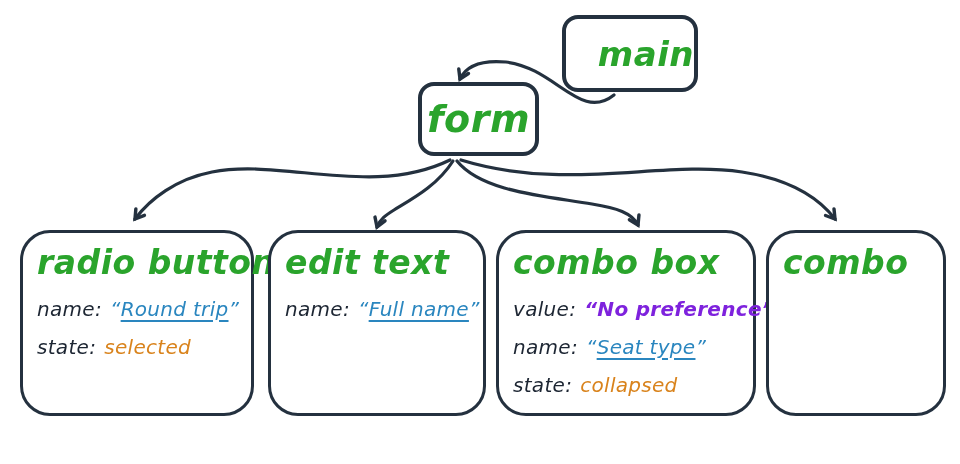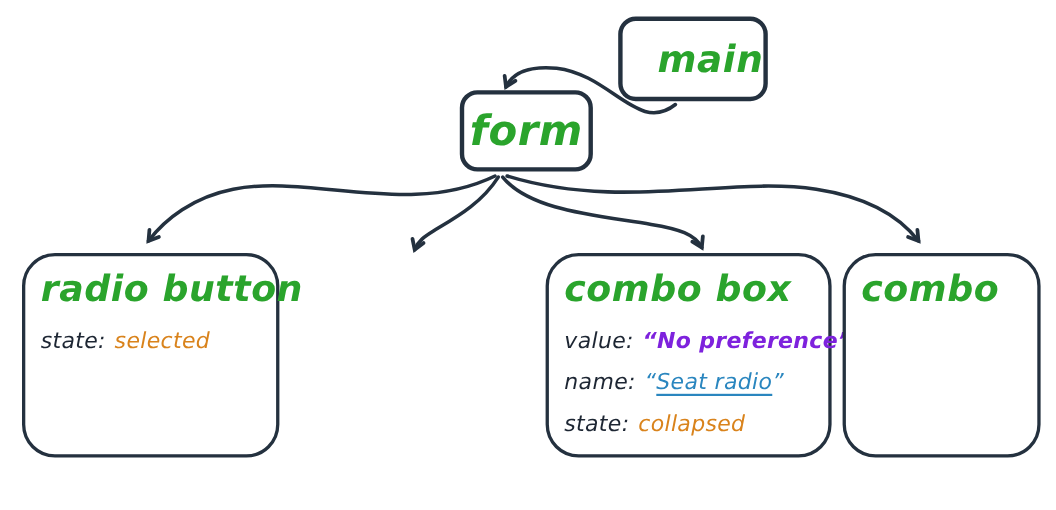--- a/index.html
+++ b/index.html
@@ -56,32 +56,41 @@
     <span class="node-title">main</span>
   </div>
 
   <div class="card node-small node-form" style="left:400px;top:82px;width:121px;height:74px;margin-left:18px;">
     <span class="node-title">form</span>
   </div>
 
   <div class="card leaf" style="left:20px;top:230px;width:234px;height:186px;">
     <div class="leaf-title">radio button</div>
     <div class="prop">
+      <span class="plabel">name:</span><span class="q-name">“</span><span class="pv-name">Round trip</span><span class="q-name">”</span>
+    </div>
+    <div class="prop">
       <span class="plabel">state:</span><span class="pv-state">selected</span>
     </div>
   </div>
 
+  <div class="card leaf" style="left:268px;top:230px;width:218px;height:186px;">
+    <div class="leaf-title">edit text</div>
+    <div class="prop">
+      <span class="plabel">name:</span><span class="q-name">“</span><span class="pv-name">Full name</span><span class="q-name">”</span>
+    </div>
+  </div>
 
   <div class="card leaf" style="left:496px;top:230px;width:260px;height:186px;">
     <div class="leaf-title">combo box</div>
     <div class="prop">
       <span class="plabel">value:</span><span class="q-value">“</span><span class="pv-value">No preference</span><span class="q-value">”</span>
     </div>
     <div class="prop">
-      <span class="plabel">name:</span><span class="q-name">“</span><span class="pv-name">Seat radio</span><span class="q-name">”</span>
+      <span class="plabel">name:</span><span class="q-name">“</span><span class="pv-name">Seat type</span><span class="q-name">”</span>
     </div>
     <div class="prop">
       <span class="plabel">state:</span><span class="pv-state">collapsed</span>
     </div>
   </div>
 
   <div class="card leaf" style="left:766px;top:230px;width:180px;height:186px;">
     <div class="leaf-title">combo</div>
   </div>
 

